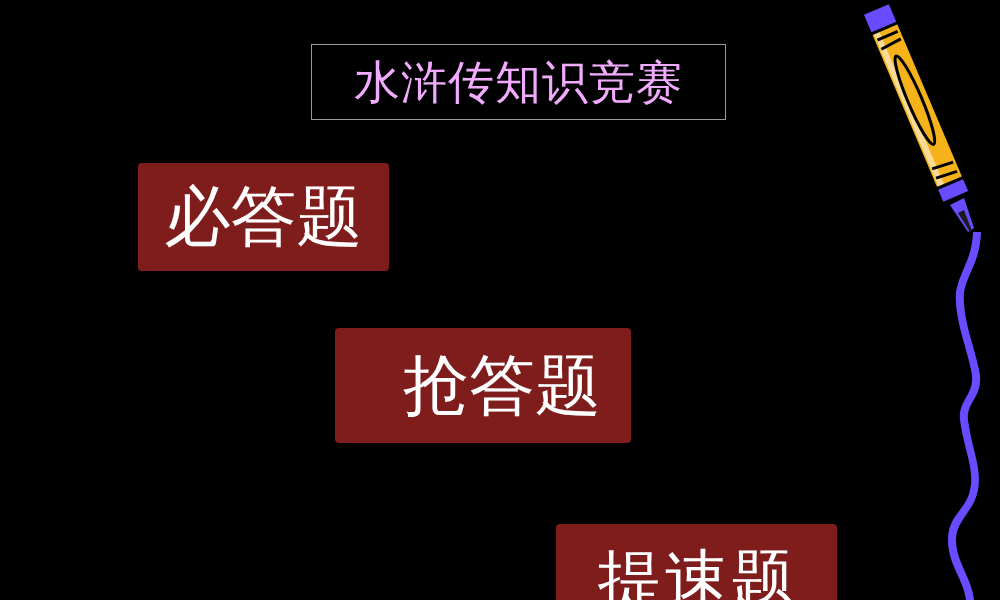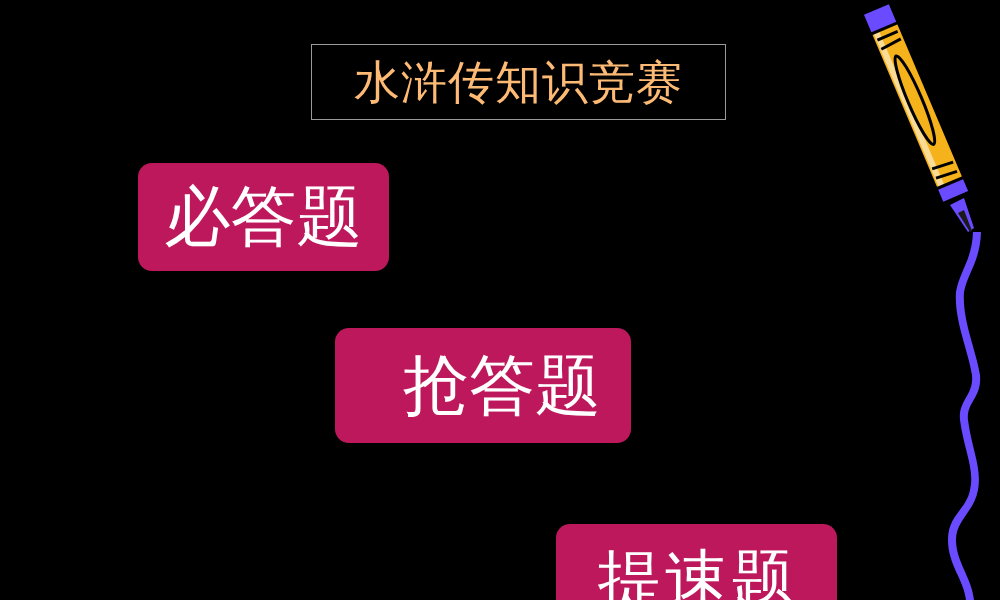--- a/index.html
+++ b/index.html
@@ -3,25 +3,25 @@
 <meta charset="utf-8">
 <style>
   html, body { margin: 0; padding: 0; }
   body { width: 1000px; height: 600px; background: #000000; position: relative; overflow: hidden; font-family: "DejaVu Sans", sans-serif; }
   .title-box {
     position: absolute; left: 311px; top: 44px; width: 415px; height: 76px;
     border: 1px solid #9a9a9a; box-sizing: border-box;
     display: flex; align-items: center; justify-content: center;
   }
   .title-text {
-    color: #fdba74; font-family: "DejaVu Serif", serif; font-size: 46px; letter-spacing: 1px;
+    color: #f0abfc; font-family: "DejaVu Serif", serif; font-size: 46px; letter-spacing: 1px;
     line-height: 1; white-space: nowrap;
   }
   .qbtn {
-    position: absolute; background: #be185d; border-radius: 14px;
+    position: absolute; background: #7f1d1d; border-radius: 4px;
     display: flex; align-items: center; justify-content: center;
     cursor: pointer;
   }
   .qbtn span {
     color: #ffffff; font-family: "DejaVu Serif", serif; font-size: 66px; line-height: 1; white-space: nowrap;
   }
   #btn1 { left: 138px; top: 163px; width: 251px; height: 108px; }
   #btn2 { left: 335px; top: 328px; width: 258px; height: 115px; padding-left: 38px; }
   #btn3 { left: 556px; top: 524px; width: 281px; height: 110px; align-items: flex-start; }
   #btn3 span { margin-top: 24px; }

